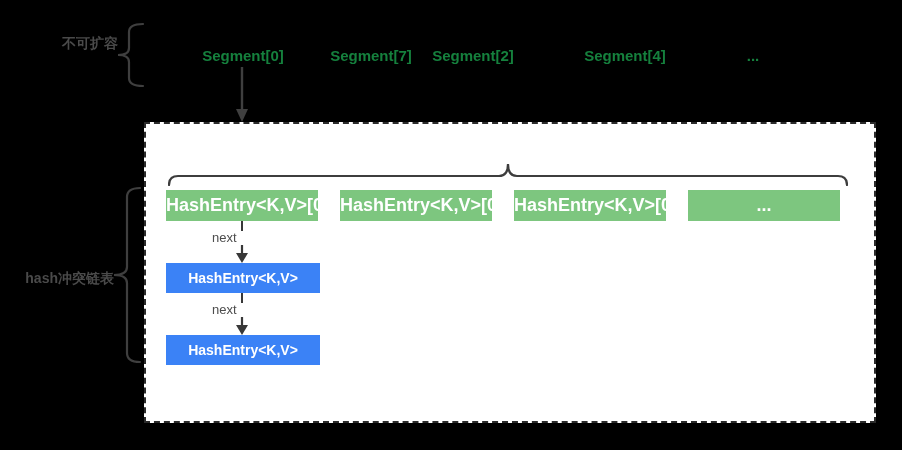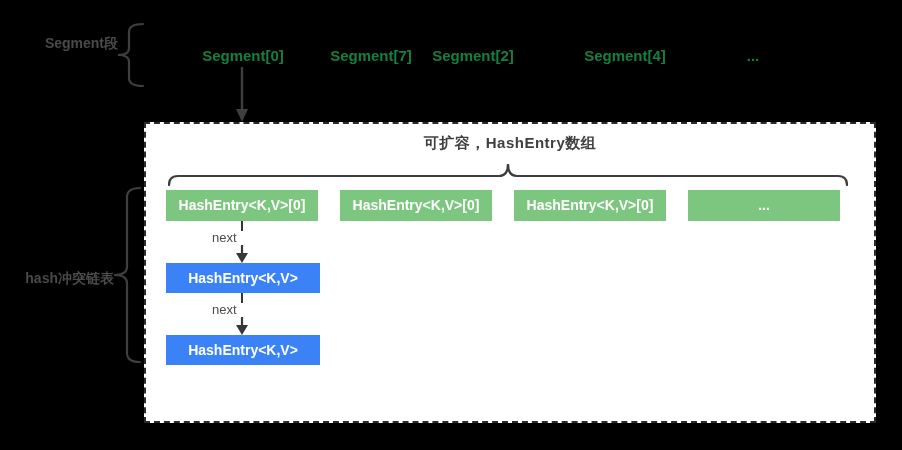--- a/index.html
+++ b/index.html
@@ -45,21 +45,21 @@
     left:0;right:0;top:10px;
     text-align:center;
     color:#3f3f3f;
     font-size:15px;font-weight:bold;
     letter-spacing:0.5px;
   }
   .bucket{
     top:66px;height:31px;width:152px;
     background:#7dc67f;
     color:#fff;
-    font-size:14px;font-weight:bold;
+    font-size:18px;font-weight:bold;
     text-align:center;line-height:31px;
     white-space:nowrap;
   }
   .bucket-0{left:20px;}
   .bucket-1{left:194px;}
   .bucket-2{left:368px;}
   .bucket-3{left:542px;}
 
   .node{
     left:20px;width:154px;height:30px;
@@ -102,41 +102,40 @@
   .brace-top{left:116px;top:22px;}
   .brace-chain{left:112px;top:186px;}
   .seg0-arrow{left:235px;top:67px;}
 
   svg{display:block;}
 </style>
 </head>
 <body>
 
 <div class="abs group-label">
-  <div>Segment段</div>
+  <div>不可扩容</div>
 </div>
 
 <svg class="abs brace-top" width="30" height="66" viewBox="0 0 30 66">
   <path d="M27,2 Q13,2 13,10 L13,26 Q13,33 2,33 Q13,33 13,40 L13,56 Q13,64 27,64" fill="none" stroke="#3f3f3f" stroke-width="2.2" stroke-linecap="round"></path>
 </svg>
 
 <div class="abs seg-label seg-0">Segment[0]</div>
 <div class="abs seg-label seg-1">Segment[7]</div>
 <div class="abs seg-label seg-2">Segment[2]</div>
 <div class="abs seg-label seg-3">Segment[4]</div>
 <div class="abs seg-label seg-4">...</div>
 
 <svg class="abs seg0-arrow" width="14" height="55" viewBox="0 0 14 55">
   <line x1="7" y1="0" x2="7" y2="43" stroke="#3f3f3f" stroke-width="2.4"></line>
   <polygon points="1,42 13,42 7,55" fill="#3f3f3f"></polygon>
 </svg>
 
 <div class="abs panel">
 
-  <div class="abs panel-title">可扩容，HashEntry数组</div>
 
   <svg class="abs hbrace" width="680" height="24" viewBox="0 0 680 24">
     <path d="M1,23 Q1,14 10,14 L331,14 Q340,14 340,2 Q340,14 349,14 L670,14 Q679,14 679,23" fill="none" stroke="#3d3d3d" stroke-width="2.2" stroke-linecap="round"></path>
   </svg>
 
   <div class="abs bucket bucket-0">HashEntry&lt;K,V&gt;[0]</div>
   <div class="abs bucket bucket-1">HashEntry&lt;K,V&gt;[0]</div>
   <div class="abs bucket bucket-2">HashEntry&lt;K,V&gt;[0]</div>
   <div class="abs bucket bucket-3">...</div>
 

